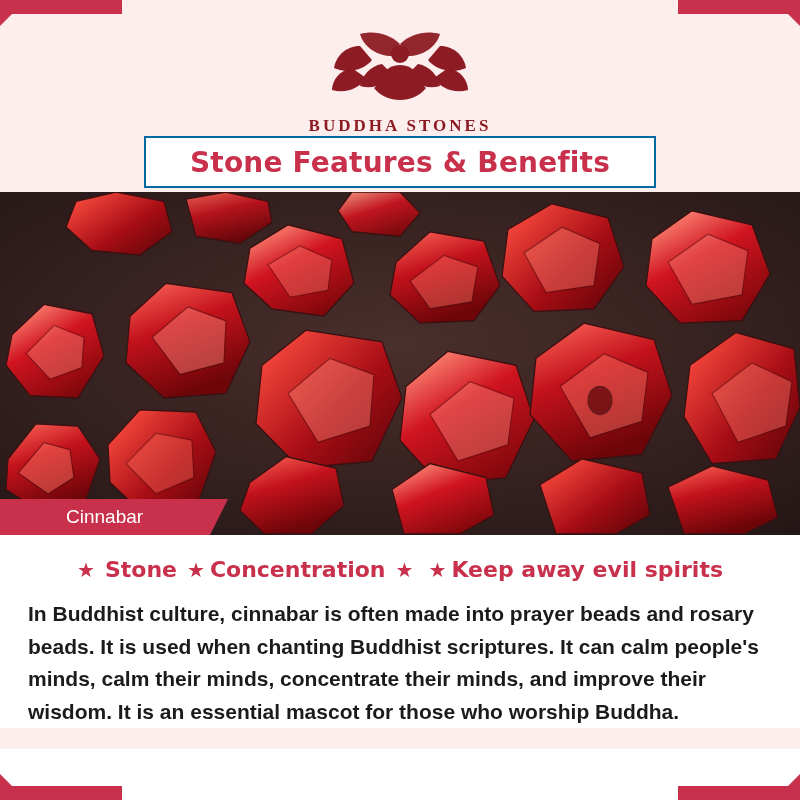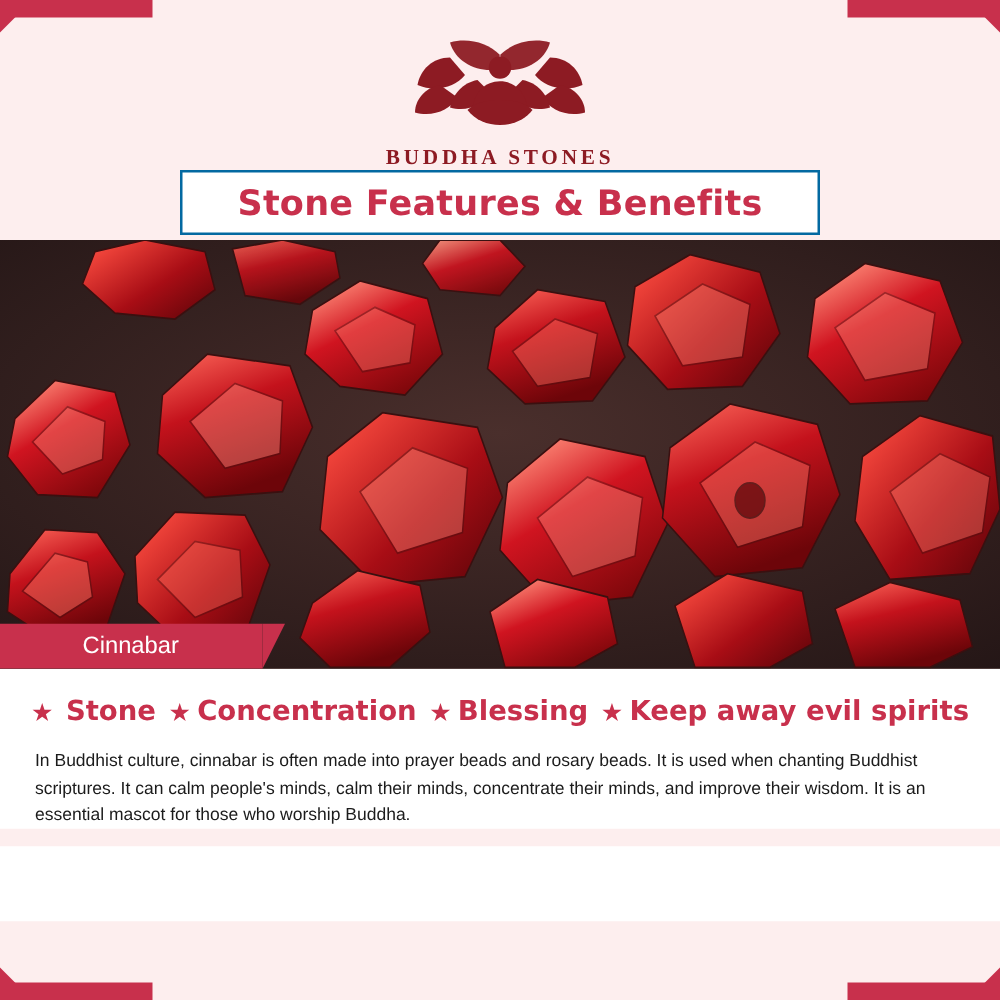--- a/index.html
+++ b/index.html
@@ -191,23 +191,24 @@
     margin-right: 5px;
     line-height: 1;
   }
   .keyword.spaced .star {
     margin-right: 10px;
   }
 
   .desc {
     margin-top: 16px;
     color: #1b1b1b;
-    font-size: 14px;
+    font-size: 21px;
     line-height: 1.55;
     text-align: left;
+    font-weight: bold;
   }
 
   .footer-space {
     height: 60px;
     background: #ffffff;
   }
 </style>
 </head>
 <body>
 
@@ -321,21 +322,20 @@
       <span class="keyword spaced">
         <span class="star">★</span>
         <span>Stone</span>
       </span>
       <span class="keyword">
         <span class="star">★</span>
         <span>Concentration</span>
       </span>
       <span class="keyword">
         <span class="star">★</span>
-        <span>Blessing</span>
       </span>
       <span class="keyword">
         <span class="star">★</span>
         <span>Keep away evil spirits</span>
       </span>
     </div>
 
     <p class="desc">In Buddhist culture, cinnabar is often made into prayer beads and rosary beads. It is used when chanting Buddhist scriptures. It can calm people's minds, calm their minds, concentrate their minds, and improve their wisdom. It is an essential mascot for those who worship Buddha.</p>
   </div>
 

